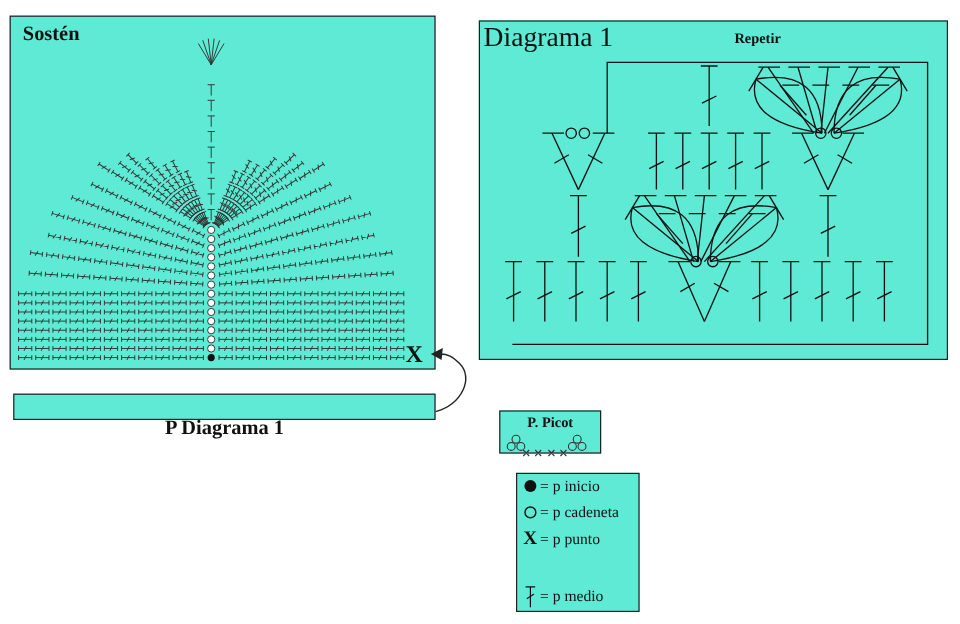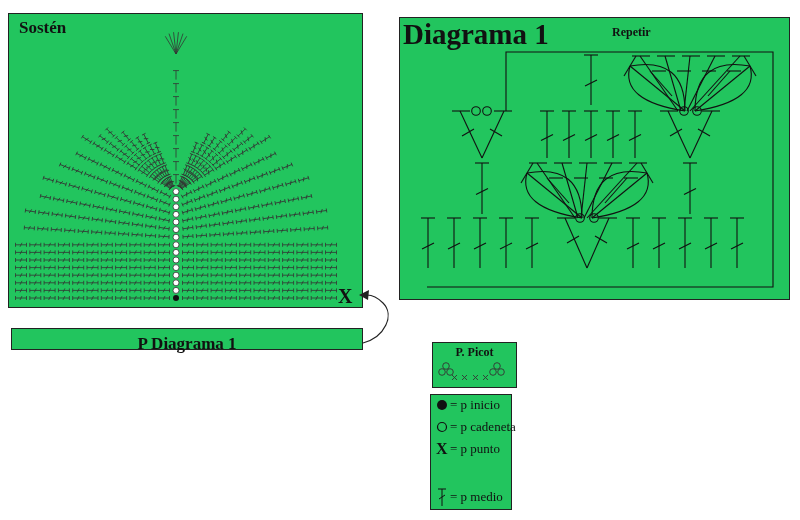--- a/index.html
+++ b/index.html
@@ -1,34 +1,34 @@
 <!DOCTYPE html>
 <html><head>
 <meta charset="utf-8">
 <style>
   html, body { margin: 0; padding: 0; background: #ffffff; }
   body { width: 800px; height: 520px; position: relative; overflow: hidden;
          font-family: "Liberation Serif", serif; color: #111; }
-  .box { position: absolute; border: 1.5px solid #222; background: #22c55e; box-sizing: border-box; }
+  .box { position: absolute; border: 1.5px solid #222; background: #5eead4; box-sizing: border-box; }
   #sosten-box { left: 8px; top: 13px; width: 355px; height: 295px; }
   #sosten-title { position: absolute; left: 10px; top: 4px; font-weight: bold; font-size: 17px; }
   #sosten-svg { position: absolute; left: 0; top: 0; }
   #x-mark { position: absolute; left: 338px; top: 285px; font-weight: bold; font-size: 20px; }
   #pdiag-box { left: 11px; top: 328px; width: 352px; height: 22px; }
-  #pdiag-label { position: absolute; left: 0; right: 0; top: 5px; text-align: center;
+  #pdiag-label { position: absolute; left: 0; right: 0; top: 18px; text-align: center;
                  font-weight: bold; font-size: 17px; }
   #arrow-svg { position: absolute; left: 355px; top: 285px; }
   #diag-box { left: 399px; top: 17px; width: 391px; height: 283px; }
-  #diag-title { position: absolute; left: 3px; top: 0px; font-weight: bold; font-size: 29px; }
+  #diag-title { position: absolute; left: 3px; top: 0px; font-weight: normal; font-size: 23px; }
   #repeat-label { position: absolute; left: 212px; top: 7px; font-weight: bold; font-size: 12px; font-family: Liberation Serif, serif; }
   #diag-svg { position: absolute; left: 0; top: 0; }
-  #picot-box { left: 432px; top: 342px; width: 85px; height: 46px; }
+  #picot-box { left: 416px; top: 342px; width: 85px; height: 36px; }
   #picot-title { position: absolute; left: 0; right: 0; top: 2px; text-align: center; font-weight: bold; font-size: 12px; }
   #picot-svg { position: absolute; left: 0; top: 17px; }
-  #legend-box { left: 430px; top: 394px; width: 82px; height: 116px; padding-left: 28px; }
+  #legend-box { left: 430px; top: 394px; width: 103px; height: 116px; padding-left: 28px; }
   .legend-row { position: absolute; left: 5px; font-size: 13px; white-space: nowrap; display: flex; align-items: center; }
   .legend-sym { display: inline-block; width: 12px; height: 16px; margin-right: 2px; }
 </style>
 </head>
 <body>
 
 <div class="box" id="sosten-box">
   <div id="sosten-title">Sostén</div>
   <svg id="sosten-svg" width="355" height="295">
       <g>

